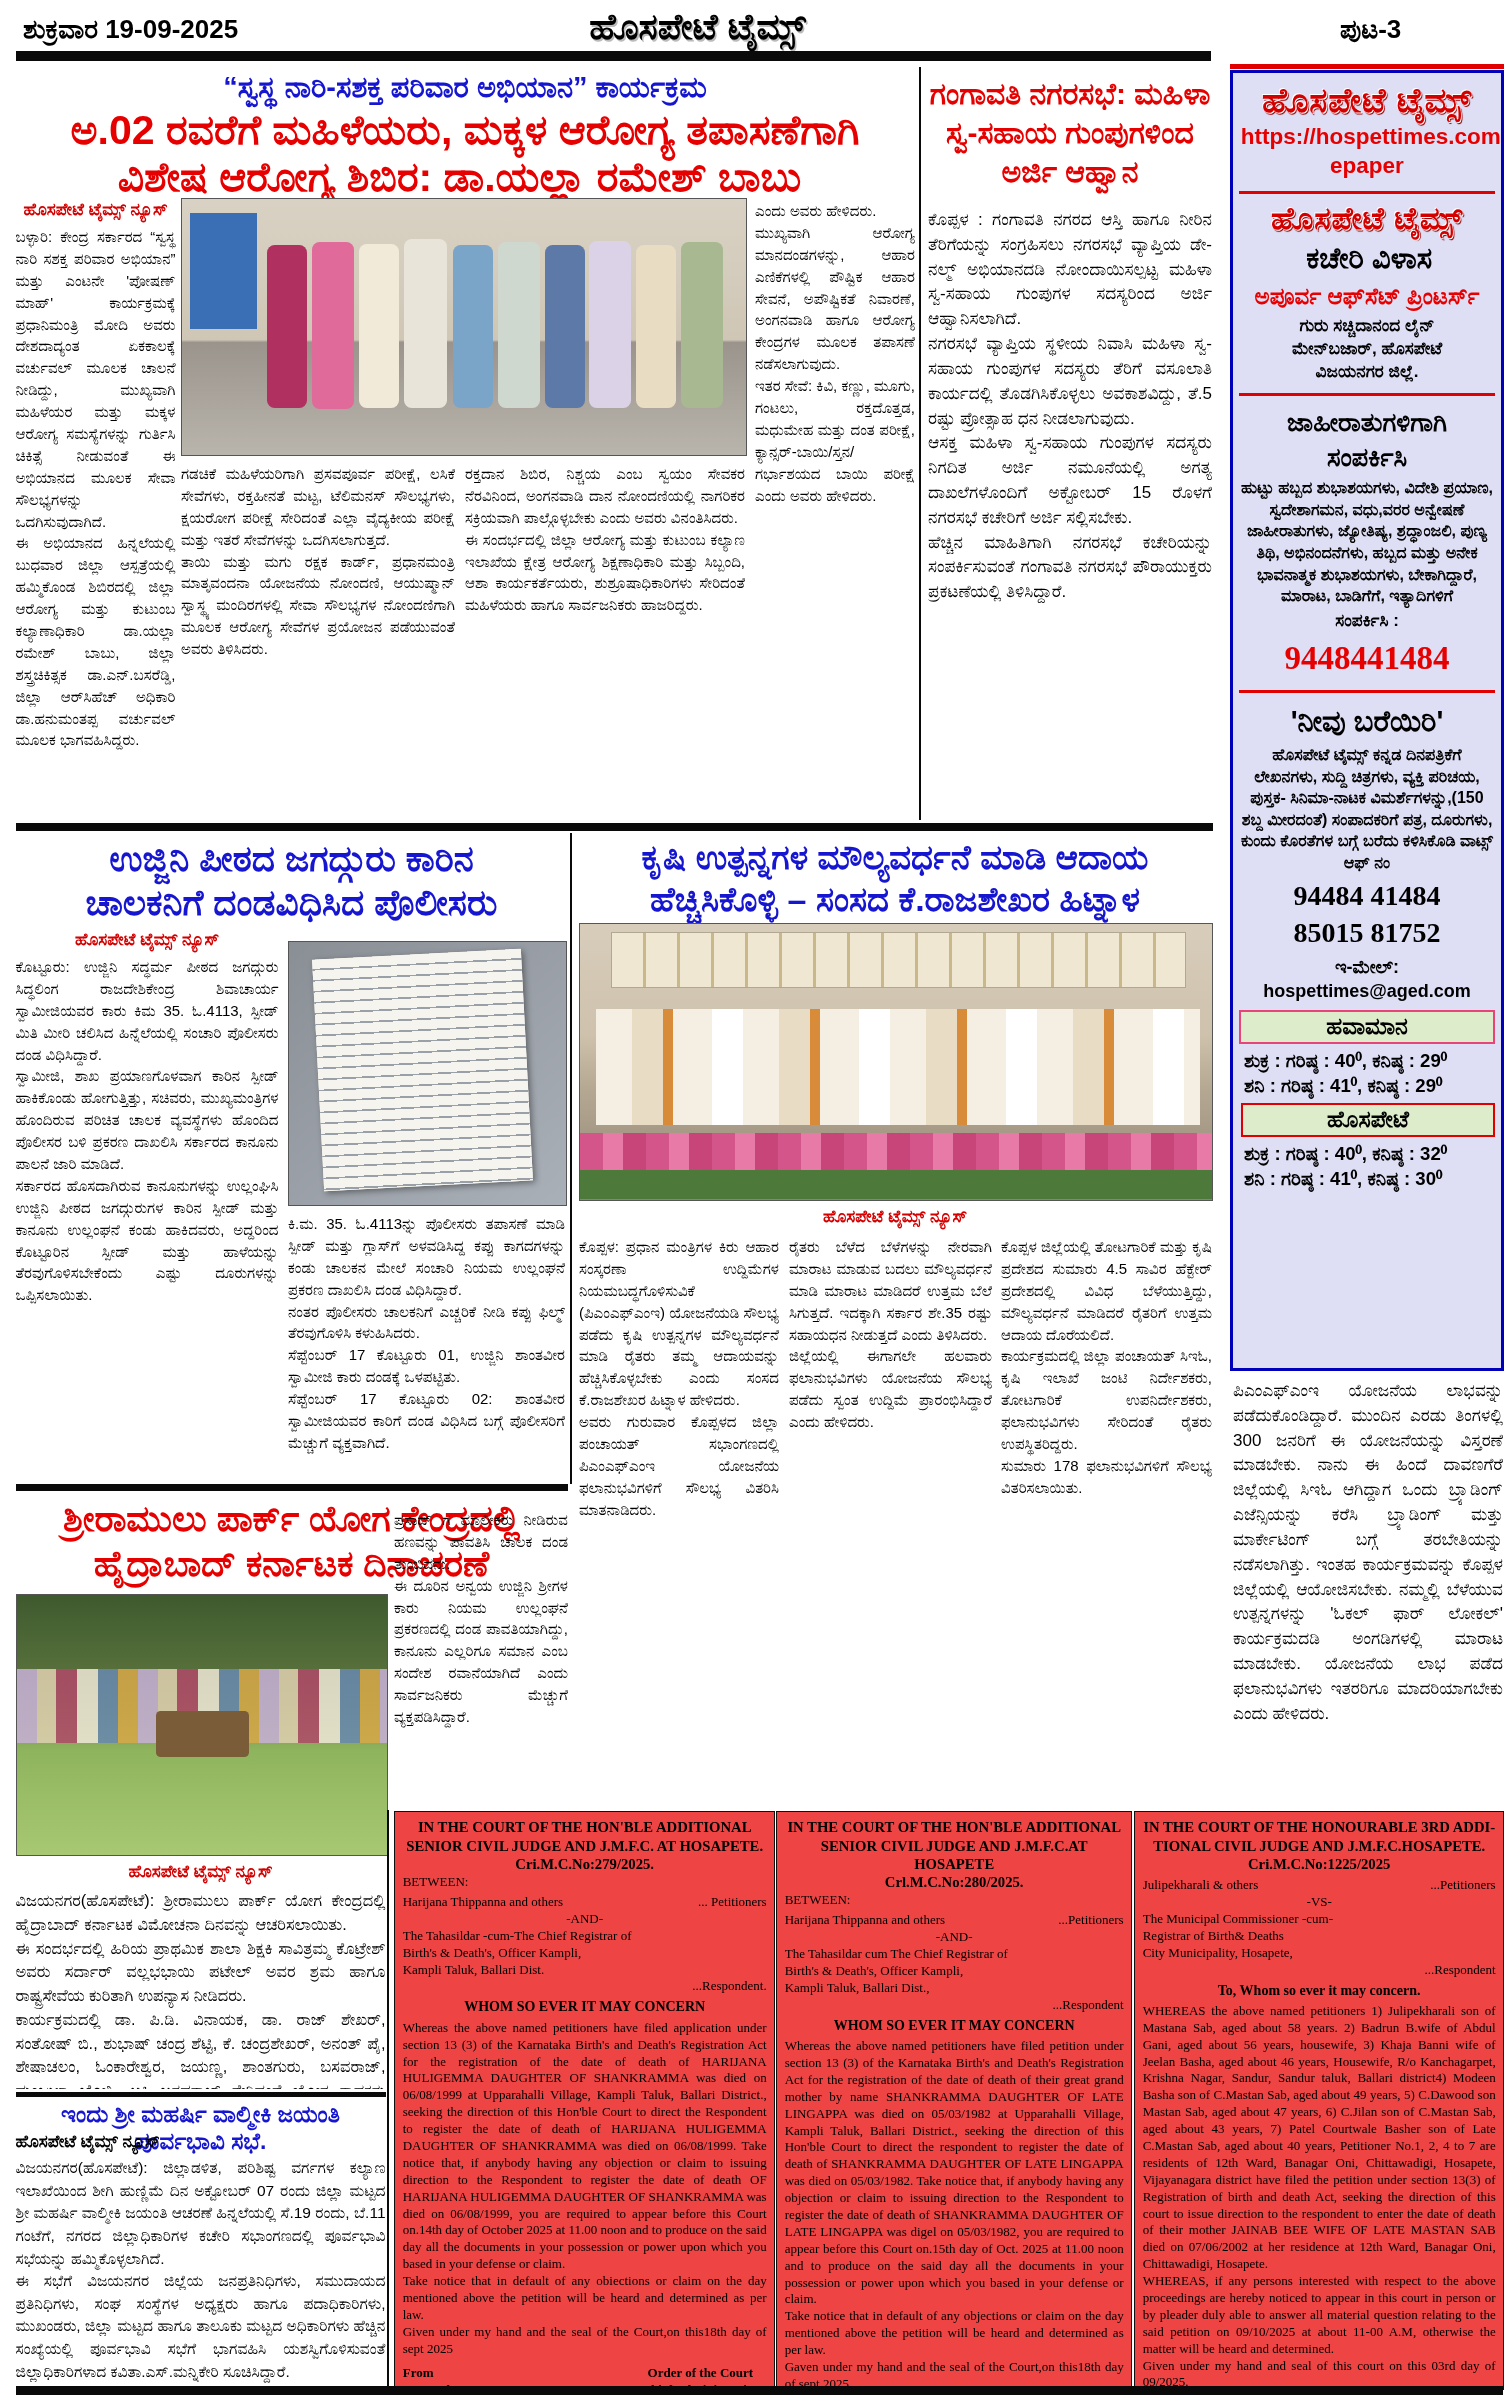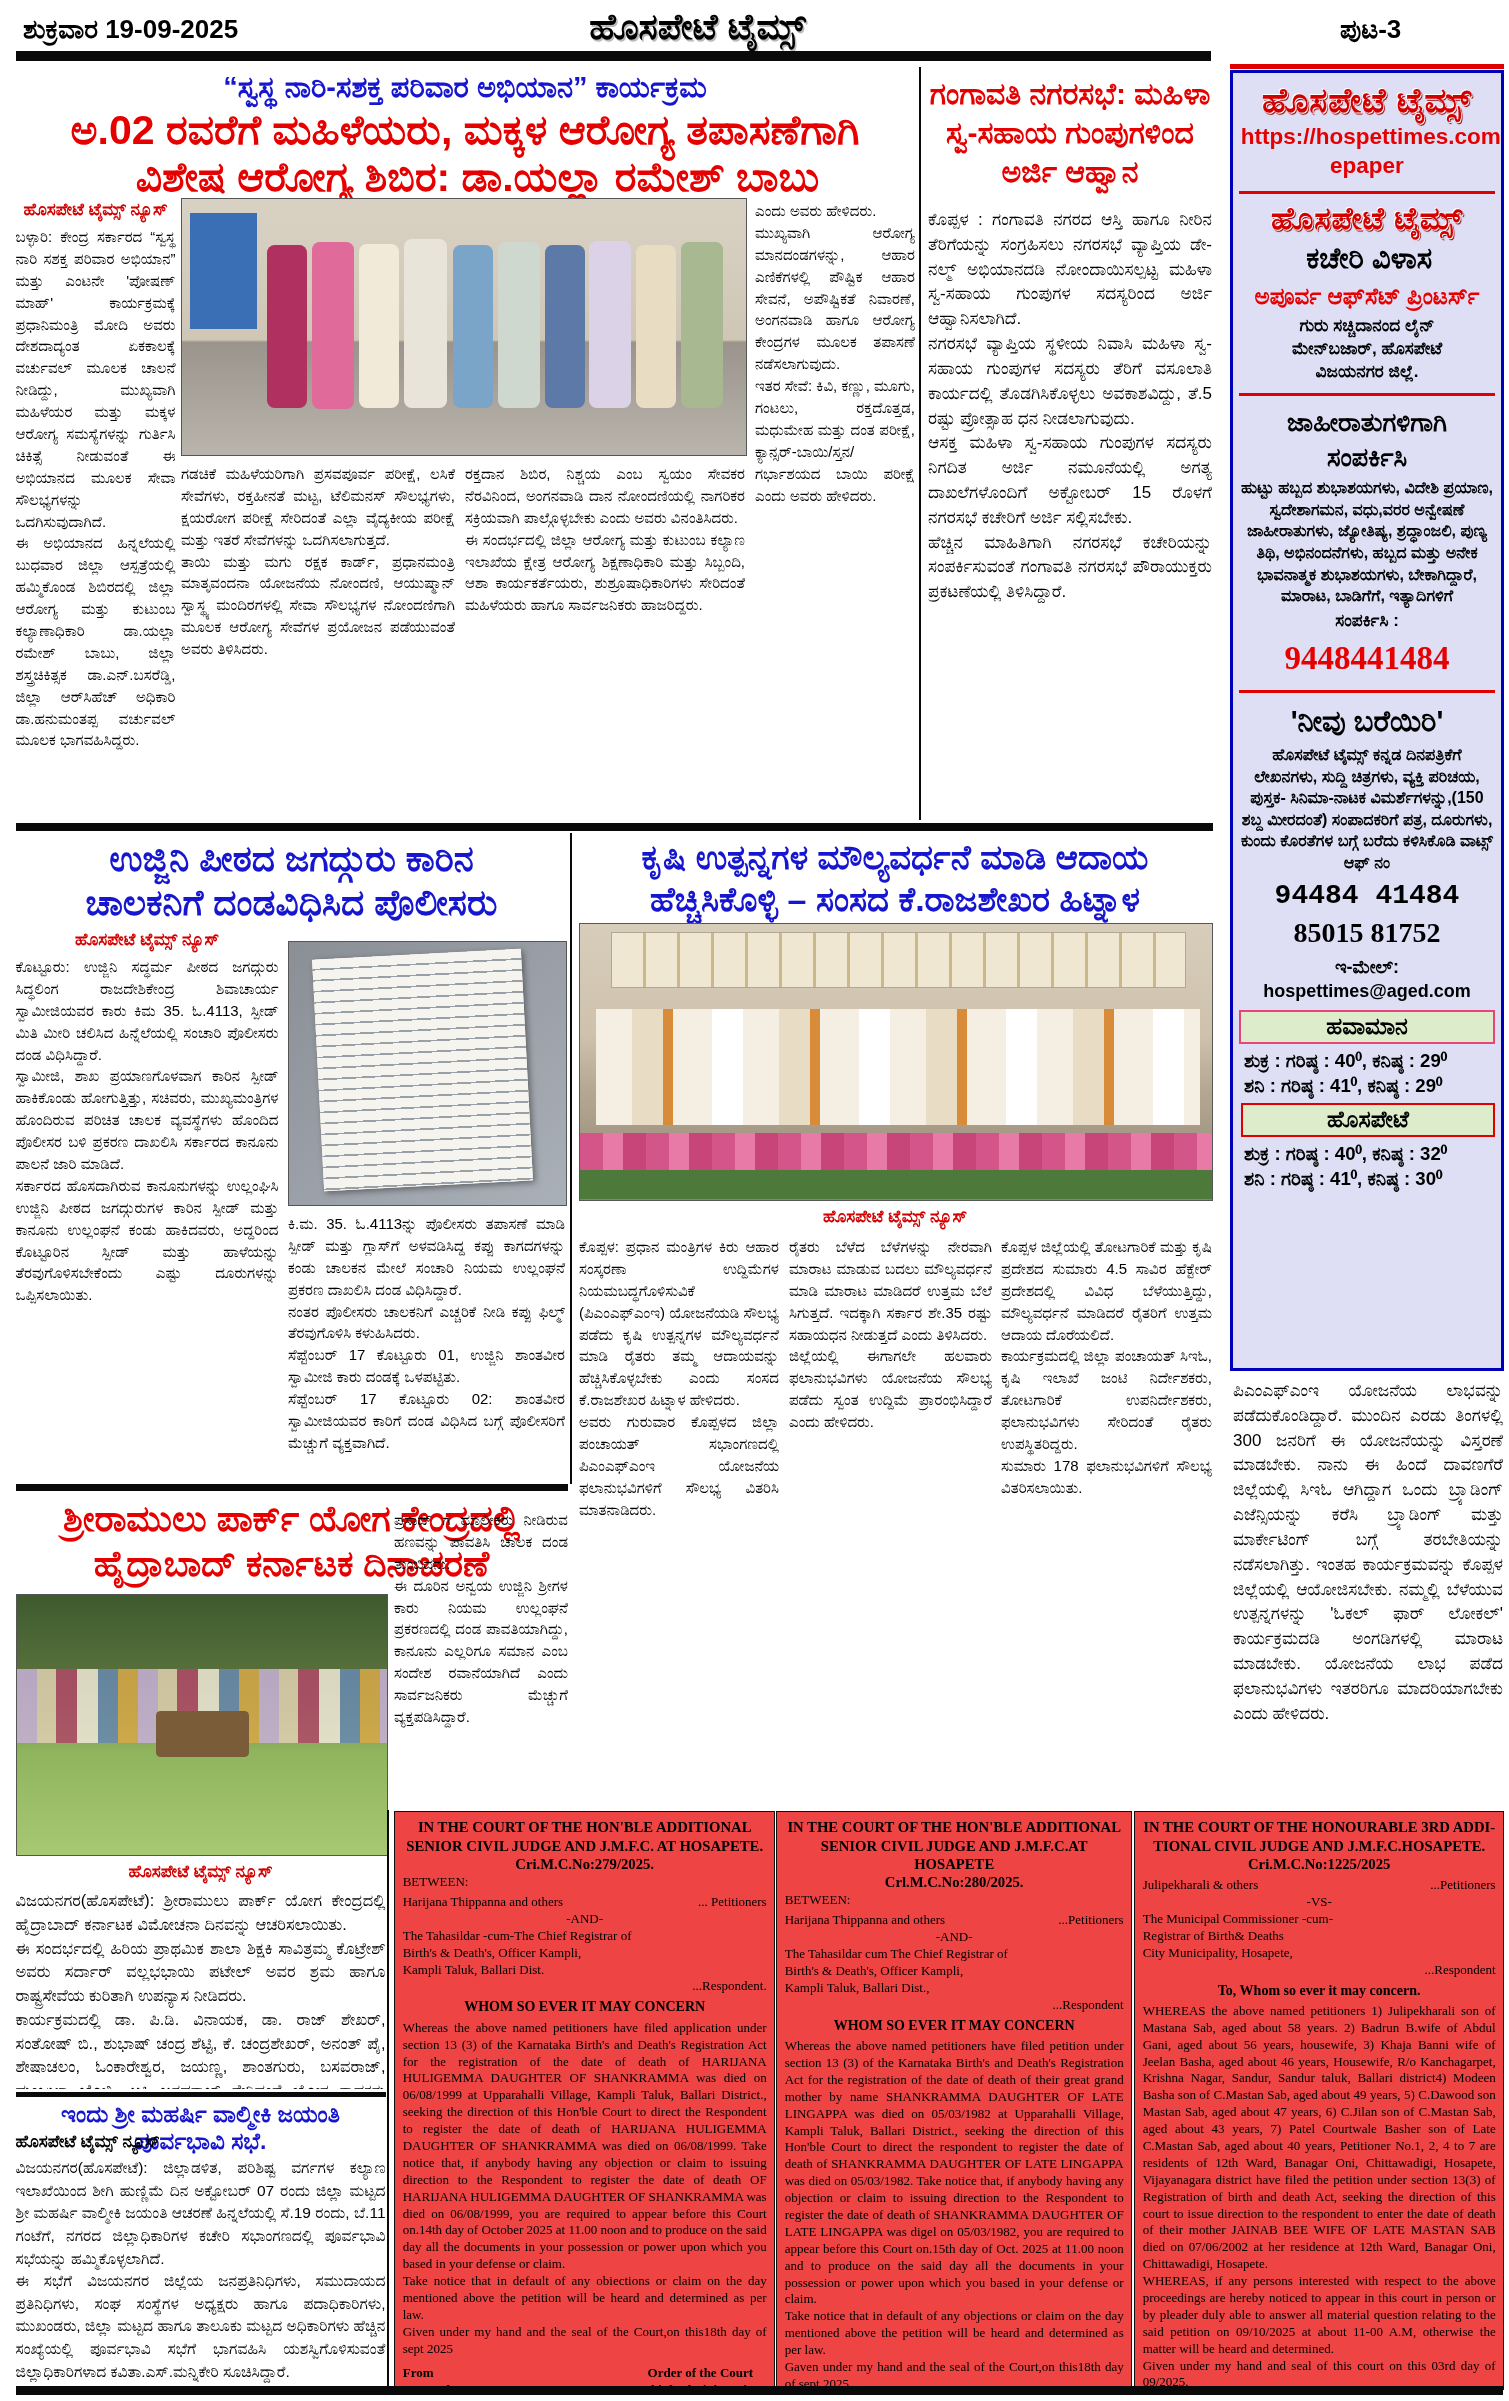--- a/index.html
+++ b/index.html
@@ -42,21 +42,21 @@
 
 <div class="abs" style="left:0;top:0;width:1510px;height:65px;">
   <div class="abs bold" style="left:23px;top:14px;font-size:26px;">ಶುಕ್ರವಾರ 19-09-2025</div>
   <div class="abs bold" style="left:465px;top:6.2px;width:465px;font-size:36px;text-align:center;text-shadow:1.5px 1.5px 0 #bbb;">ಹೊಸಪೇಟೆ ಟೈಮ್ಸ್</div>
   <div class="abs bold" style="left:1340px;top:14px;font-size:26px;">ಪುಟ-3</div>
   <div class="abs rule-h" style="left:15.5px;top:51px;width:1195px;height:10px;"></div>
 </div>
 
 <div class="abs h-blue" style="left:15.5px;top:71px;width:899px;font-size:29px;">“ಸ್ವಸ್ಥ ನಾರಿ-ಸಶಕ್ತ ಪರಿವಾರ ಅಭಿಯಾನ” ಕಾರ್ಯಕ್ರಮ</div>
 <div class="abs h-red" style="left:15.5px;top:108px;width:899px;font-size:41px;line-height:1.12;">ಅ.02 ರವರೆಗೆ ಮಹಿಳೆಯರು, ಮಕ್ಕಳ ಆರೋಗ್ಯ ತಪಾಸಣೆಗಾಗಿ</div>
-<div class="abs h-red" style="left:28px;top:155px;width:899px;font-size:41px;line-height:1.12;">ವಿಶೇಷ ಆರೋಗ್ಯ ಶಿಬಿರ: ಡಾ.ಯಲ್ಲಾ ರಮೇಶ್ ಬಾಬು</div>
+<div class="abs h-red" style="left:10px;top:155px;width:899px;font-size:41px;line-height:1.12;">ವಿಶೇಷ ಆರೋಗ್ಯ ಶಿಬಿರ: ಡಾ.ಯಲ್ಲಾ ರಮೇಶ್ ಬಾಬು</div>
 
 <div class="abs dateline center" style="left:15.5px;top:200px;width:160px;">ಹೊಸಪೇಟೆ ಟೈಮ್ಸ್ ನ್ಯೂಸ್</div>
 <div class="abs body-txt pre" style="left:15.5px;top:226px;width:160px;height:589px;">ಬಳ್ಳಾರಿ: ಕೇಂದ್ರ ಸರ್ಕಾರದ “ಸ್ವಸ್ಥ ನಾರಿ ಸಶಕ್ತ ಪರಿವಾರ ಅಭಿಯಾನ” ಮತ್ತು ಎಂಟನೇ 'ಪೋಷಣ್ ಮಾಹ್' ಕಾರ್ಯಕ್ರಮಕ್ಕೆ ಪ್ರಧಾನಿಮಂತ್ರಿ ಮೋದಿ ಅವರು ದೇಶದಾದ್ಯಂತ ಏಕಕಾಲಕ್ಕೆ ವರ್ಚುವಲ್ ಮೂಲಕ ಚಾಲನೆ ನೀಡಿದ್ದು, ಮುಖ್ಯವಾಗಿ ಮಹಿಳೆಯರ ಮತ್ತು ಮಕ್ಕಳ ಆರೋಗ್ಯ ಸಮಸ್ಯೆಗಳನ್ನು ಗುರ್ತಿಸಿ ಚಿಕಿತ್ಸೆ ನೀಡುವಂತೆ ಈ ಅಭಿಯಾನದ ಮೂಲಕ ಸೇವಾ ಸೌಲಭ್ಯಗಳನ್ನು ಒದಗಿಸುವುದಾಗಿದೆ.
 ಈ ಅಭಿಯಾನದ ಹಿನ್ನಲೆಯಲ್ಲಿ ಬುಧವಾರ ಜಿಲ್ಲಾ ಆಸ್ಪತ್ರೆಯಲ್ಲಿ ಹಮ್ಮಿಕೊಂಡ ಶಿಬಿರದಲ್ಲಿ ಜಿಲ್ಲಾ ಆರೋಗ್ಯ ಮತ್ತು ಕುಟುಂಬ ಕಲ್ಯಾಣಾಧಿಕಾರಿ ಡಾ.ಯಲ್ಲಾ ರಮೇಶ್ ಬಾಬು, ಜಿಲ್ಲಾ ಶಸ್ತ್ರಚಿಕಿತ್ಸಕ ಡಾ.ಎನ್.ಬಸರೆಡ್ಡಿ, ಜಿಲ್ಲಾ ಆರ್‌ಸಿಹೆಚ್ ಅಧಿಕಾರಿ ಡಾ.ಹನುಮಂತಪ್ಪ ವರ್ಚುವಲ್ ಮೂಲಕ ಭಾಗವಹಿಸಿದ್ದರು.</div>
 
 <div class="abs photo" style="left:181px;top:198px;width:564px;height:256px;background:linear-gradient(180deg,#d9d2c4 0%,#cfc6b5 55%,#9a948c 56%,#b9b4ac 100%);">
   <div class="abs" style="left:7.7px;top:14px;width:67px;height:116px;background:#3a6fb5;"></div>
   <div class="abs" style="left:85px;top:46px;width:40px;height:163px;background:#b03060;border-radius:7.7px;"></div>
   <div class="abs" style="left:130px;top:43px;width:42px;height:167px;background:#e06a9a;border-radius:7.7px;"></div>
   <div class="abs" style="left:177px;top:45px;width:40px;height:164px;background:#f2ead8;border-radius:7.7px;"></div>
@@ -156,21 +156,21 @@
 ವಿಜಯನಗರ ಜಿಲ್ಲೆ.</div>
   <div class="sb-red-line"></div>
   <div class="sb-txt" style="font-size:25.6px;">ಜಾಹೀರಾತುಗಳಿಗಾಗಿ</div>
   <div class="sb-txt" style="font-size:25.6px;margin-top:-3.1px;">ಸಂಪರ್ಕಿಸಿ</div>
   <div class="sb-txt" style="font-size:16px;">ಹುಟ್ಟು ಹಬ್ಬದ ಶುಭಾಶಯಗಳು, ವಿದೇಶಿ ಪ್ರಯಾಣ, ಸ್ವದೇಶಾಗಮನ, ವಧು,ವರರ ಅನ್ವೇಷಣೆ ಜಾಹೀರಾತುಗಳು, ಜ್ಯೋತಿಷ್ಯ, ಶ್ರದ್ಧಾಂಜಲಿ, ಪುಣ್ಯ ತಿಥಿ, ಅಭಿನಂದನೆಗಳು, ಹಬ್ಬದ ಮತ್ತು ಅನೇಕ ಭಾವನಾತ್ಮಕ ಶುಭಾಶಯಗಳು, ಬೇಕಾಗಿದ್ದಾರೆ, ಮಾರಾಟ, ಬಾಡಿಗೆಗೆ, ಇತ್ಯಾದಿಗಳಿಗೆ</div>
   <div class="sb-txt" style="font-size:17px;">ಸಂಪರ್ಕಿಸಿ :</div>
   <div class="sb-txt red" style="font-size:33px;font-family:'Liberation Serif',serif;">9448441484</div>
   <div class="sb-red-line"></div>
   <div class="sb-txt" style="font-size:29px;">'ನೀವು ಬರೆಯಿರಿ'</div>
   <div class="sb-txt" style="font-size:16px;">ಹೊಸಪೇಟೆ ಟೈಮ್ಸ್ ಕನ್ನಡ ದಿನಪತ್ರಿಕೆಗೆ ಲೇಖನಗಳು, ಸುದ್ದಿ ಚಿತ್ರಗಳು, ವ್ಯಕ್ತಿ ಪರಿಚಯ, ಪುಸ್ತಕ- ಸಿನಿಮಾ-ನಾಟಕ ವಿಮರ್ಶೆಗಳನ್ನು,(150 ಶಬ್ದ ಮೀರದಂತೆ) ಸಂಪಾದಕರಿಗೆ ಪತ್ರ, ದೂರುಗಳು, ಕುಂದು ಕೊರತೆಗಳ ಬಗ್ಗೆ ಬರೆದು ಕಳಿಸಿಕೊಡಿ ವಾಟ್ಸ್ ಆಫ್ ನಂ</div>
-  <div class="sb-txt" style="font-size:28px;font-family:Liberation Mono, monospace;">94484  41484</div>
+  <div class="sb-txt" style="font-size:28px;font-family:Liberation Serif, serif;">94484  41484</div>
   <div class="sb-txt" style="font-size:28px;font-family:'Liberation Serif',serif;margin-top:-3.1px;">85015  81752</div>
   <div class="sb-txt" style="font-size:18px;">ಇ-ಮೇಲ್: hospettimes@aged.com</div>
   <div class="wx-head">ಹವಾಮಾನ</div>
   <div class="wx-row">ಶುಕ್ರ  : ಗರಿಷ್ಠ  : 40⁰,  ಕನಿಷ್ಠ : 29⁰</div>
   <div class="wx-row">ಶನಿ   : ಗರಿಷ್ಠ  : 41⁰,  ಕನಿಷ್ಠ : 29⁰</div>
   <div class="wx-head wx-head2">ಹೊಸಪೇಟೆ</div>
   <div class="wx-row">ಶುಕ್ರ  : ಗರಿಷ್ಠ  : 40⁰, ಕನಿಷ್ಠ :  32⁰</div>
   <div class="wx-row">ಶನಿ   : ಗರಿಷ್ಠ  : 41⁰, ಕನಿಷ್ಠ :  30⁰</div>
 </div>
 

